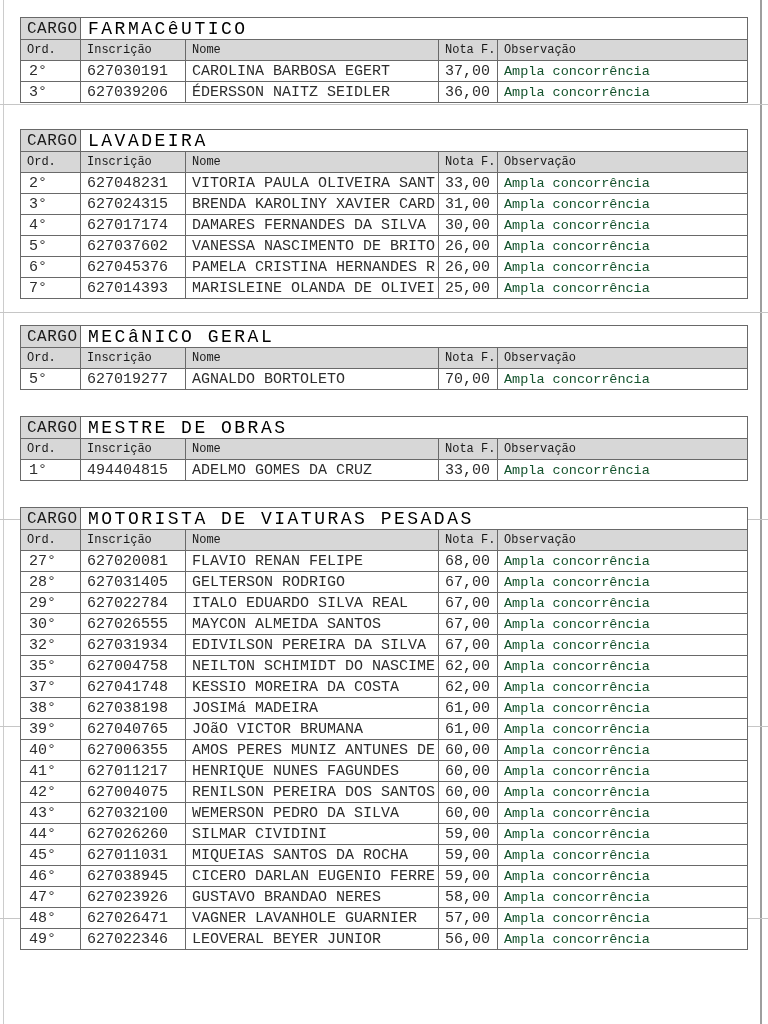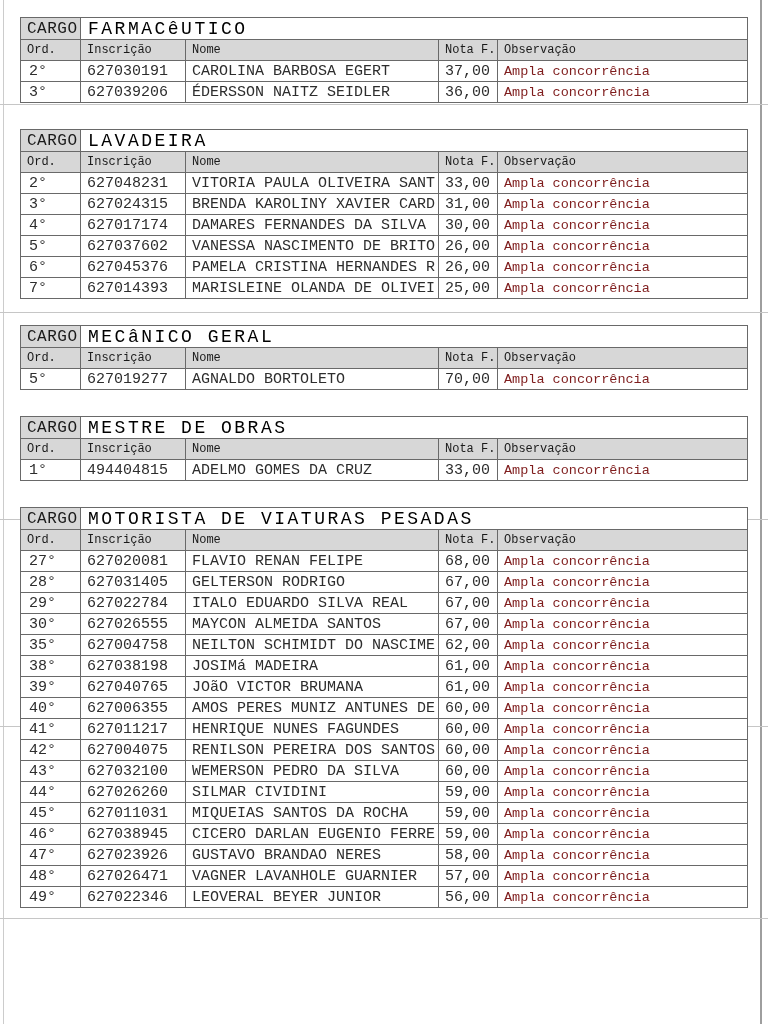--- a/index.html
+++ b/index.html
@@ -84,21 +84,21 @@
   }
   tr.data-row td {
     background: #ffffff;
     font-size: 15px;
     color: #2d2d2d;
     padding: 0 0 0 6px;
     height: 21px;
   }
   tr.data-row td.c-ord  { padding-left: 8px; }
   tr.data-row td.c-nota { text-align: right; padding: 0 7px 0 0; }
-  tr.data-row td.c-obs  { font-size: 13.5px; color: #7f1d1d; }
+  tr.data-row td.c-obs  { font-size: 13.5px; color: #14532d; }
 </style>
 </head>
 <body>
 
 <div class="edge-left"></div>
 <div class="edge-right"></div>
 <div class="page-break" id="pb1"></div>
 <div class="page-break" id="pb2"></div>
 <div class="page-break" id="pb3"></div>
 <div class="page-break" id="pb4"></div>
@@ -305,23 +305,37 @@
           <td class="c-obs">Ampla concorrência</td>
         </tr>
         <tr class="data-row">
           <td class="c-ord">30°</td>
           <td class="c-insc">627026555</td>
           <td class="c-nome">MAYCON ALMEIDA SANTOS</td>
           <td class="c-nota">67,00</td>
           <td class="c-obs">Ampla concorrência</td>
         </tr>
         <tr class="data-row">
+          <td class="c-ord">32°</td>
+          <td class="c-insc">627031934</td>
+          <td class="c-nome">EDIVILSON PEREIRA DA SILVA</td>
+          <td class="c-nota">67,00</td>
+          <td class="c-obs">Ampla concorrência</td>
+        </tr>
+        <tr class="data-row">
           <td class="c-ord">35°</td>
           <td class="c-insc">627004758</td>
           <td class="c-nome">NEILTON SCHIMIDT DO NASCIME</td>
+          <td class="c-nota">62,00</td>
+          <td class="c-obs">Ampla concorrência</td>
+        </tr>
+        <tr class="data-row">
+          <td class="c-ord">37°</td>
+          <td class="c-insc">627041748</td>
+          <td class="c-nome">KESSIO MOREIRA DA COSTA</td>
           <td class="c-nota">62,00</td>
           <td class="c-obs">Ampla concorrência</td>
         </tr>
         <tr class="data-row">
           <td class="c-ord">38°</td>
           <td class="c-insc">627038198</td>
           <td class="c-nome">JOSIMá MADEIRA</td>
           <td class="c-nota">61,00</td>
           <td class="c-obs">Ampla concorrência</td>
         </tr>

